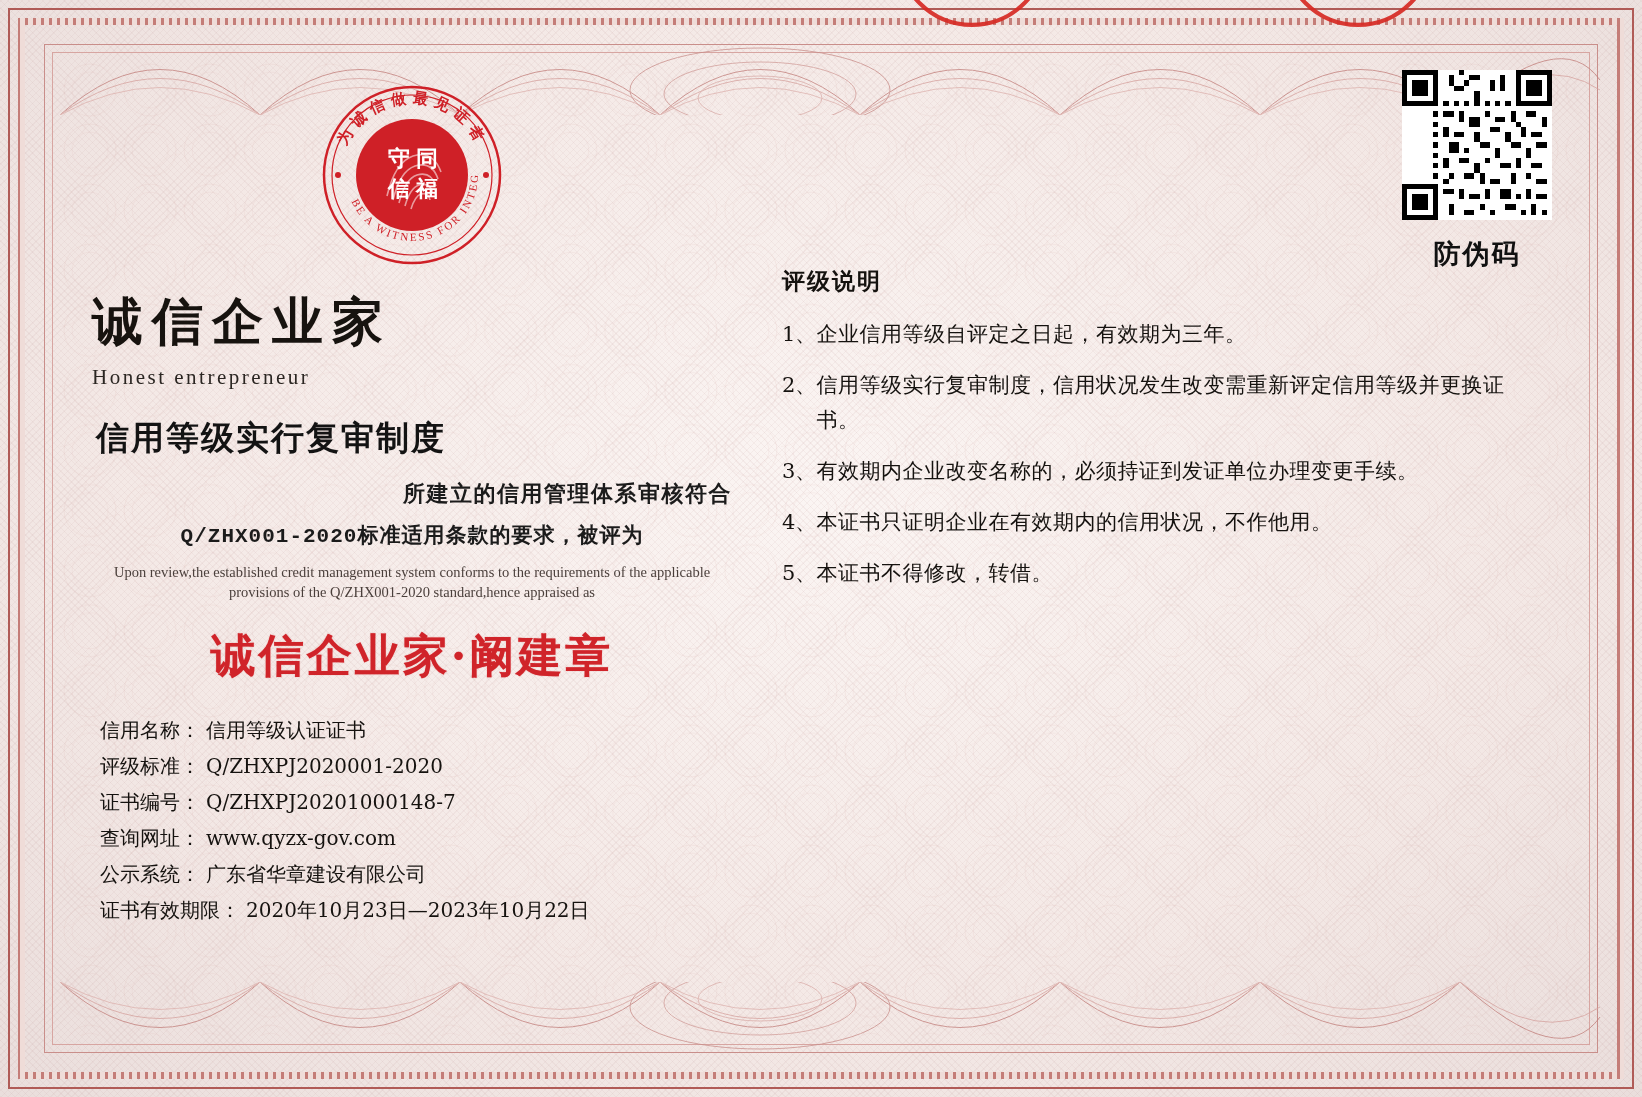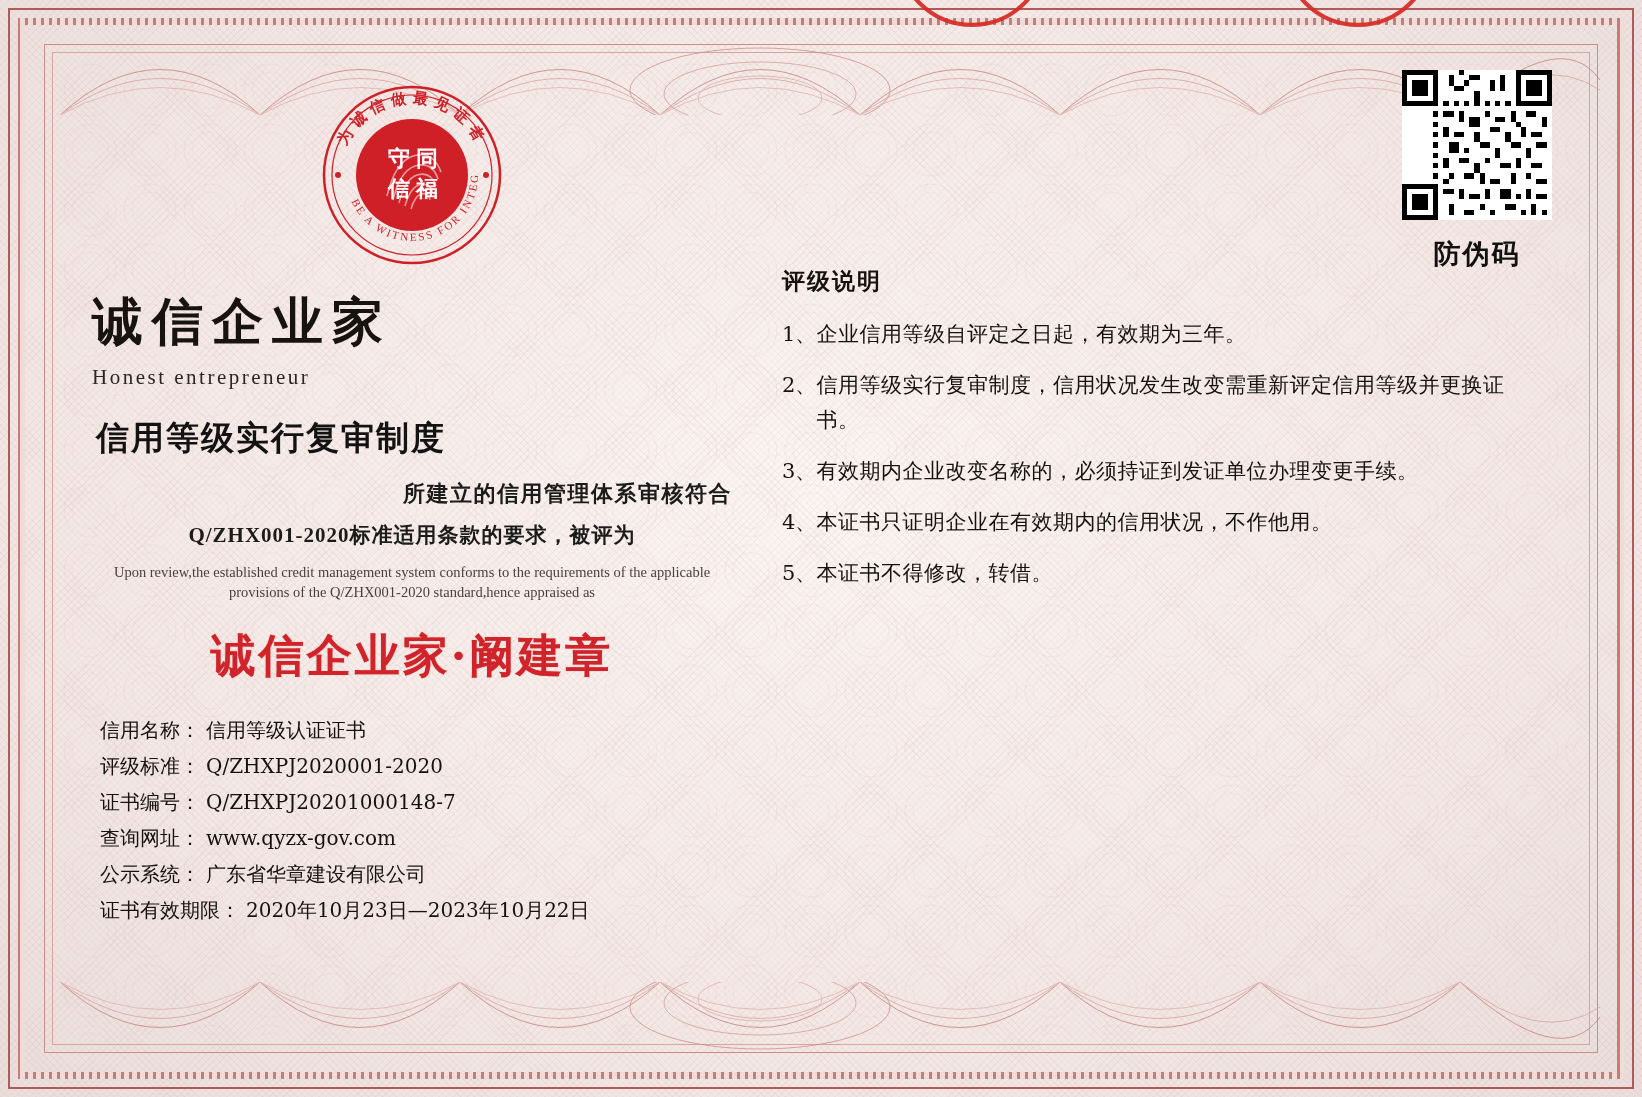--- a/index.html
+++ b/index.html
@@ -147,21 +147,21 @@
     text-align: right;
     font-family: "DejaVu Serif", serif;
     font-size: 22px;
     font-weight: 700;
     letter-spacing: 1.5px;
     color: #1b1b1b;
   }
   .line-cn-2 {
     margin-top: 12px;
     text-align: center;
-    font-family: Liberation Serif, serif;
+    font-family: Liberation Mono, monospace;
     font-size: 21px;
     font-weight: 700;
     letter-spacing: 1px;
     color: #1b1b1b;
   }
   .line-en {
     margin-top: 13px;
     text-align: center;
     font-family: "Liberation Serif", serif;
     font-size: 14.5px;

